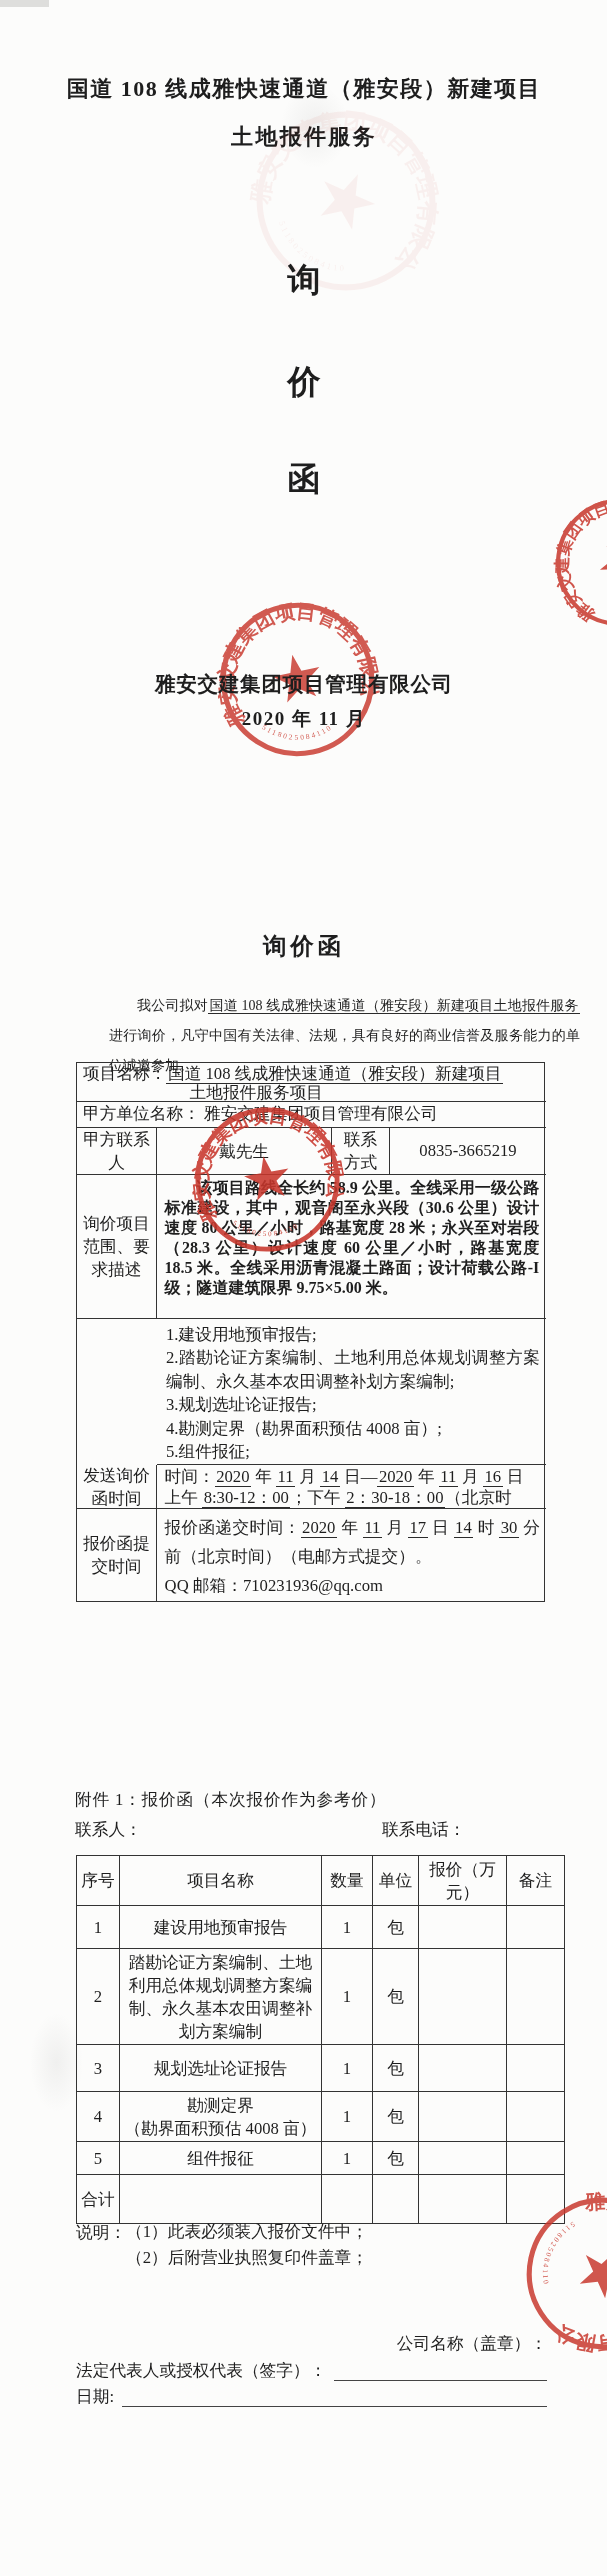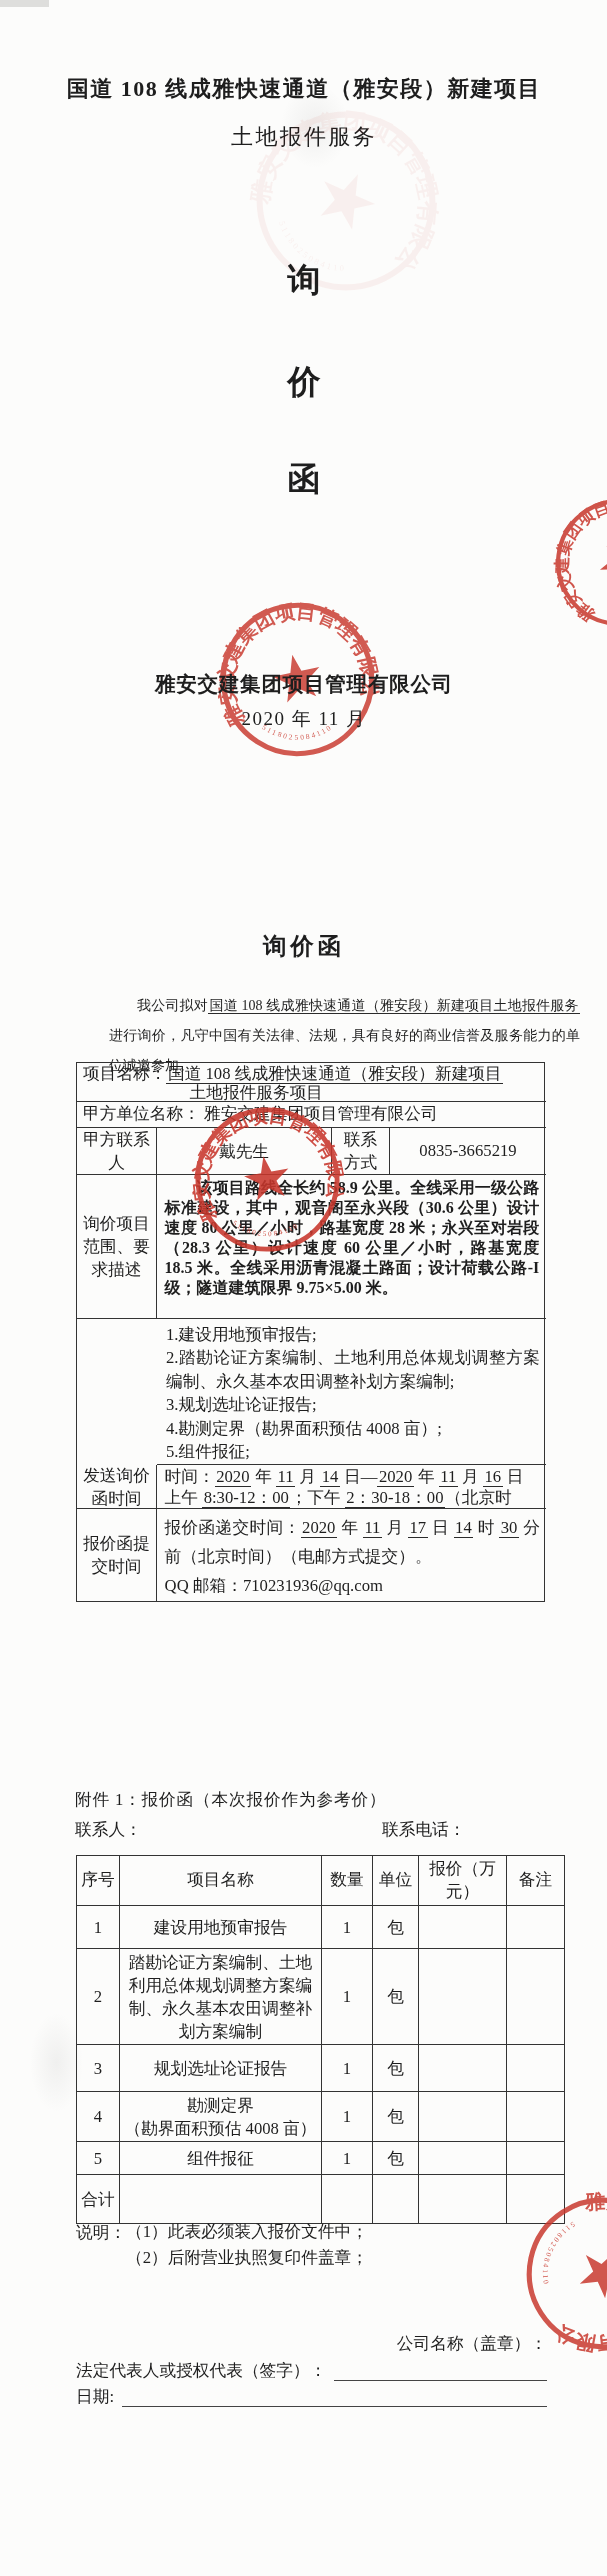--- a/index.html
+++ b/index.html
@@ -8,28 +8,28 @@
 
   
   .corner-mark{position:absolute;left:0;top:0;width:49px;height:6.8px;background:#dededc;}
   .smudge{position:absolute;border-radius:50%;pointer-events:none;
     background:radial-gradient(closest-side,rgba(130,130,130,.10),rgba(130,130,130,0));}
 
   
   .title1{position:absolute;top:74px;left:0;right:0;text-align:center;
     font-size:22px;font-weight:bold;letter-spacing:1.5px;}
   .title2{position:absolute;top:122px;left:0;right:0;text-align:center;
-    font-size:22px;font-weight:normal;letter-spacing:2.3px;}
+    font-size:22px;font-weight:bold;letter-spacing:2.3px;}
   .vword{position:absolute;left:0;right:0;text-align:center;
     font-size:33px;font-weight:bold;}
   .v1{top:258px}.v2{top:360px}.v3{top:457px}
   .company{position:absolute;top:670px;left:0;right:0;text-align:center;
     font-size:20.5px;font-weight:bold;letter-spacing:0.8px;}
   .cdate{position:absolute;top:706px;left:0;right:0;text-align:center;
-    font-size:19px;font-weight:normal;letter-spacing:1.5px;}
+    font-size:19px;font-weight:bold;letter-spacing:1.5px;}
 
   
   .stamp{position:absolute;color:#c8372c;pointer-events:none;}
   .stamp svg{display:block;width:100%;height:100%;}
   .stamp-b{left:216px;top:598px;width:163px;height:163px;opacity:.82;transform:rotate(-12deg);}
   .stamp-a{left:552px;top:495px;width:135px;height:135px;opacity:.85;transform:rotate(-38deg);}
   .stamp-c{left:191px;top:1103px;width:153px;height:153px;opacity:.88;transform:rotate(-10deg);}
   .stamp-d{left:522px;top:2193px;width:161px;height:161px;opacity:.84;transform:rotate(102deg);}
   .stamp-ghost{left:251px;top:106px;width:190px;height:190px;opacity:.06;transform:rotate(24deg);}
 
@@ -64,21 +64,21 @@
 
   
   .att-title{position:absolute;left:75px;top:1788px;font-size:16.7px;letter-spacing:0.8px;}
   .att-contact{position:absolute;left:75px;top:1818px;font-size:16.7px;}
   .att-phone{position:absolute;left:342px;top:1818px;font-size:16.7px;margin-left:40px;}
   table.t2{position:absolute;left:76px;top:1855px;width:488px;
     border-collapse:collapse;table-layout:fixed;font-size:16.7px;}
   table.t2 td,table.t2 th{border:1.5px solid #333;font-weight:normal;
     text-align:center;vertical-align:middle;padding:1.5px 3px;line-height:23px;
     white-space:pre-line;overflow:hidden;}
-  tr.hrow{height:48px;font-family:Liberation Mono, monospace;} tr.r1{height:43px;} tr.r2{height:92px;}
+  tr.hrow{height:48px;} tr.r1{height:43px;} tr.r2{height:92px;}
   tr.r3{height:47px;} tr.r4{height:46px;} tr.r5{height:33px;} tr.r6{height:49px;}
 
   .notes{position:absolute;left:76px;top:2219px;width:478px;
     font-size:16.7px;line-height:26px;}
   .notes .nlab{position:absolute;left:0;top:1px;font-weight:normal;}
   .notes .nitems{margin-left:50px;}
 
   .sig{position:absolute;left:76px;width:471px;display:flex;
     align-items:flex-end;font-size:16.7px;line-height:21px;}
   .sig .line{flex:1;border-bottom:1.5px solid #444;margin-left:7.6px;height:20px;}

